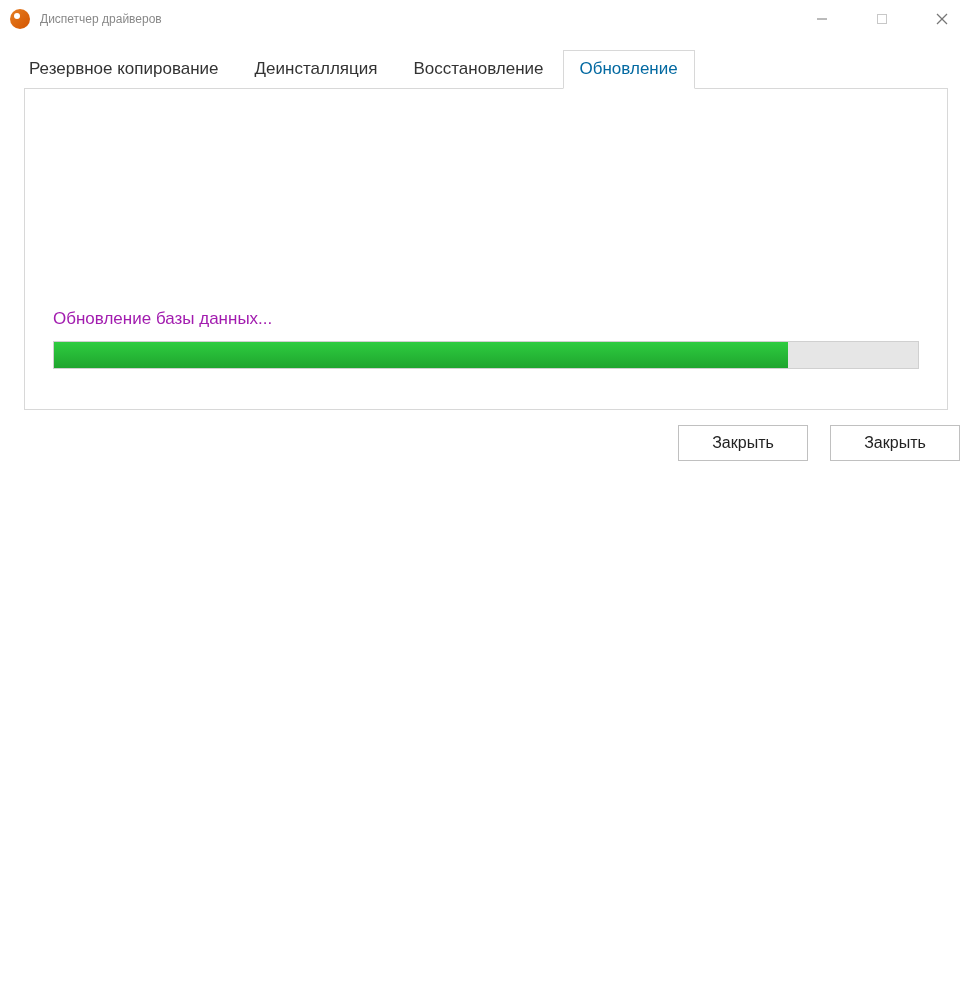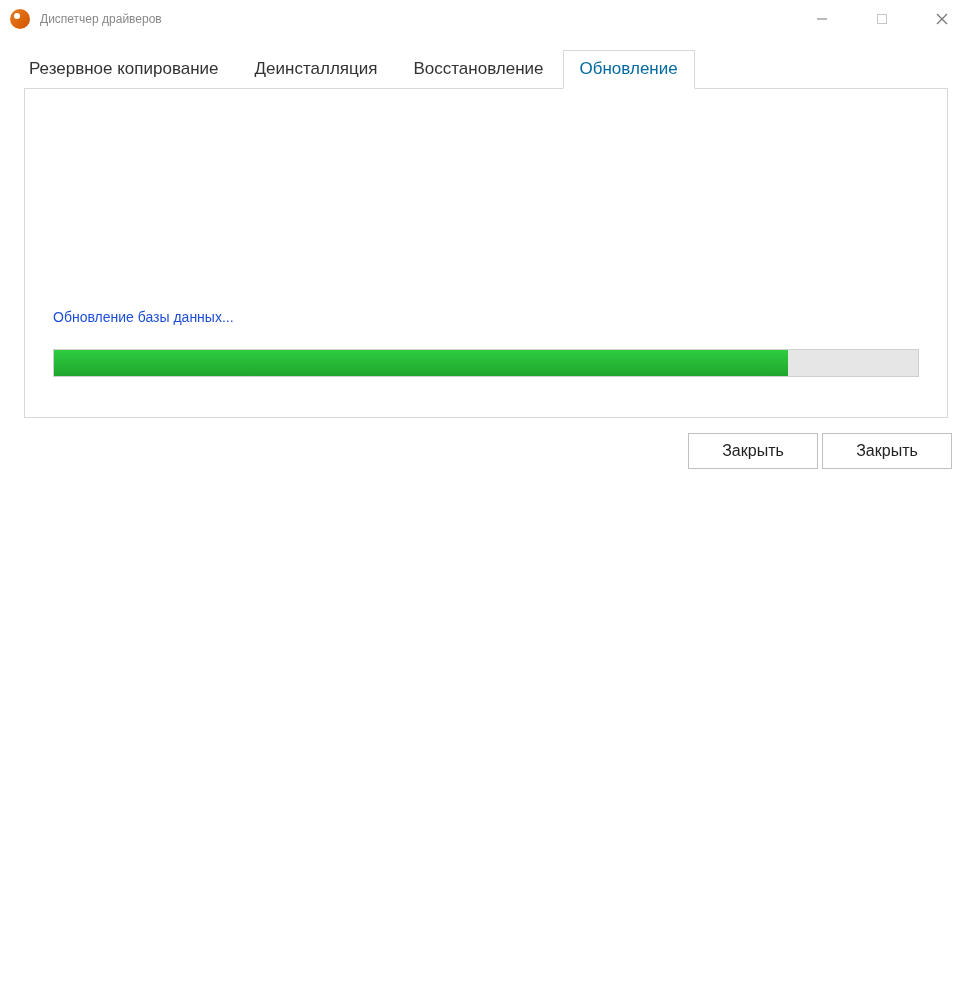--- a/index.html
+++ b/index.html
@@ -122,44 +122,44 @@
       background: #ffffff;
       padding: 40px 28px;
       position: relative;
     }
     
     .status-section {
       margin-top: 180px;
     }
     
     .status-text {
-      font-size: 14px;
-      color: #1d4ed8;
-      margin-bottom: 24px;
+      font-size: 17px;
+      color: #a21caf;
+      margin-bottom: 12px;
     }
     
     .progress-bar {
       width: 100%;
       height: 28px;
       background: #e6e6e6;
       border: 1px solid #d0d0d0;
       position: relative;
     }
     
     .progress-fill {
       height: 100%;
       background: linear-gradient(to bottom, #2ecc40, #1fa52e);
       width: 85%;
     }
     
     .footer {
       display: flex;
       justify-content: flex-end;
-      padding: 14px 20px 12px 12px;
-      gap: 4px;
+      padding: 14px 12px 12px 12px;
+      gap: 22px;
     }
     
     .btn {
       min-width: 130px;
       height: 36px;
       background: #ffffff;
       border: 1px solid #c0c0c0;
       font-size: 16px;
       color: #222;
       cursor: pointer;

